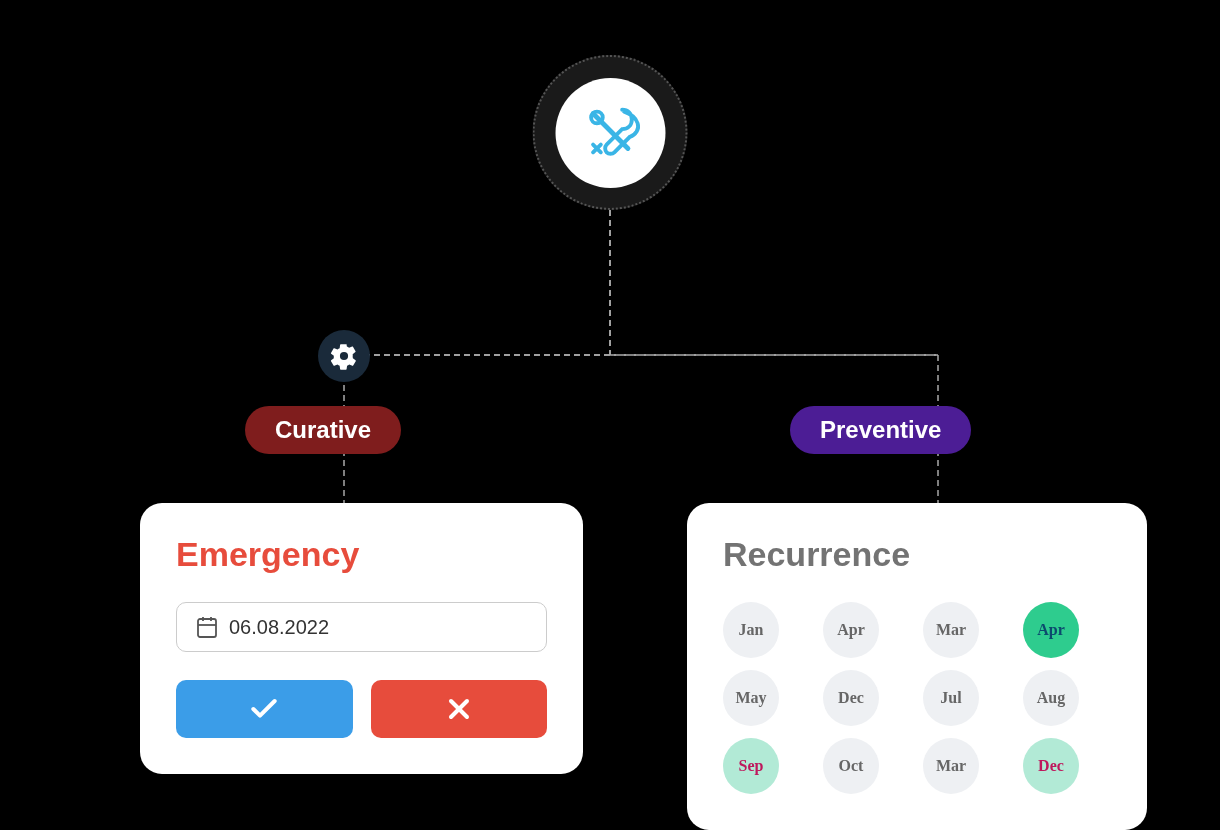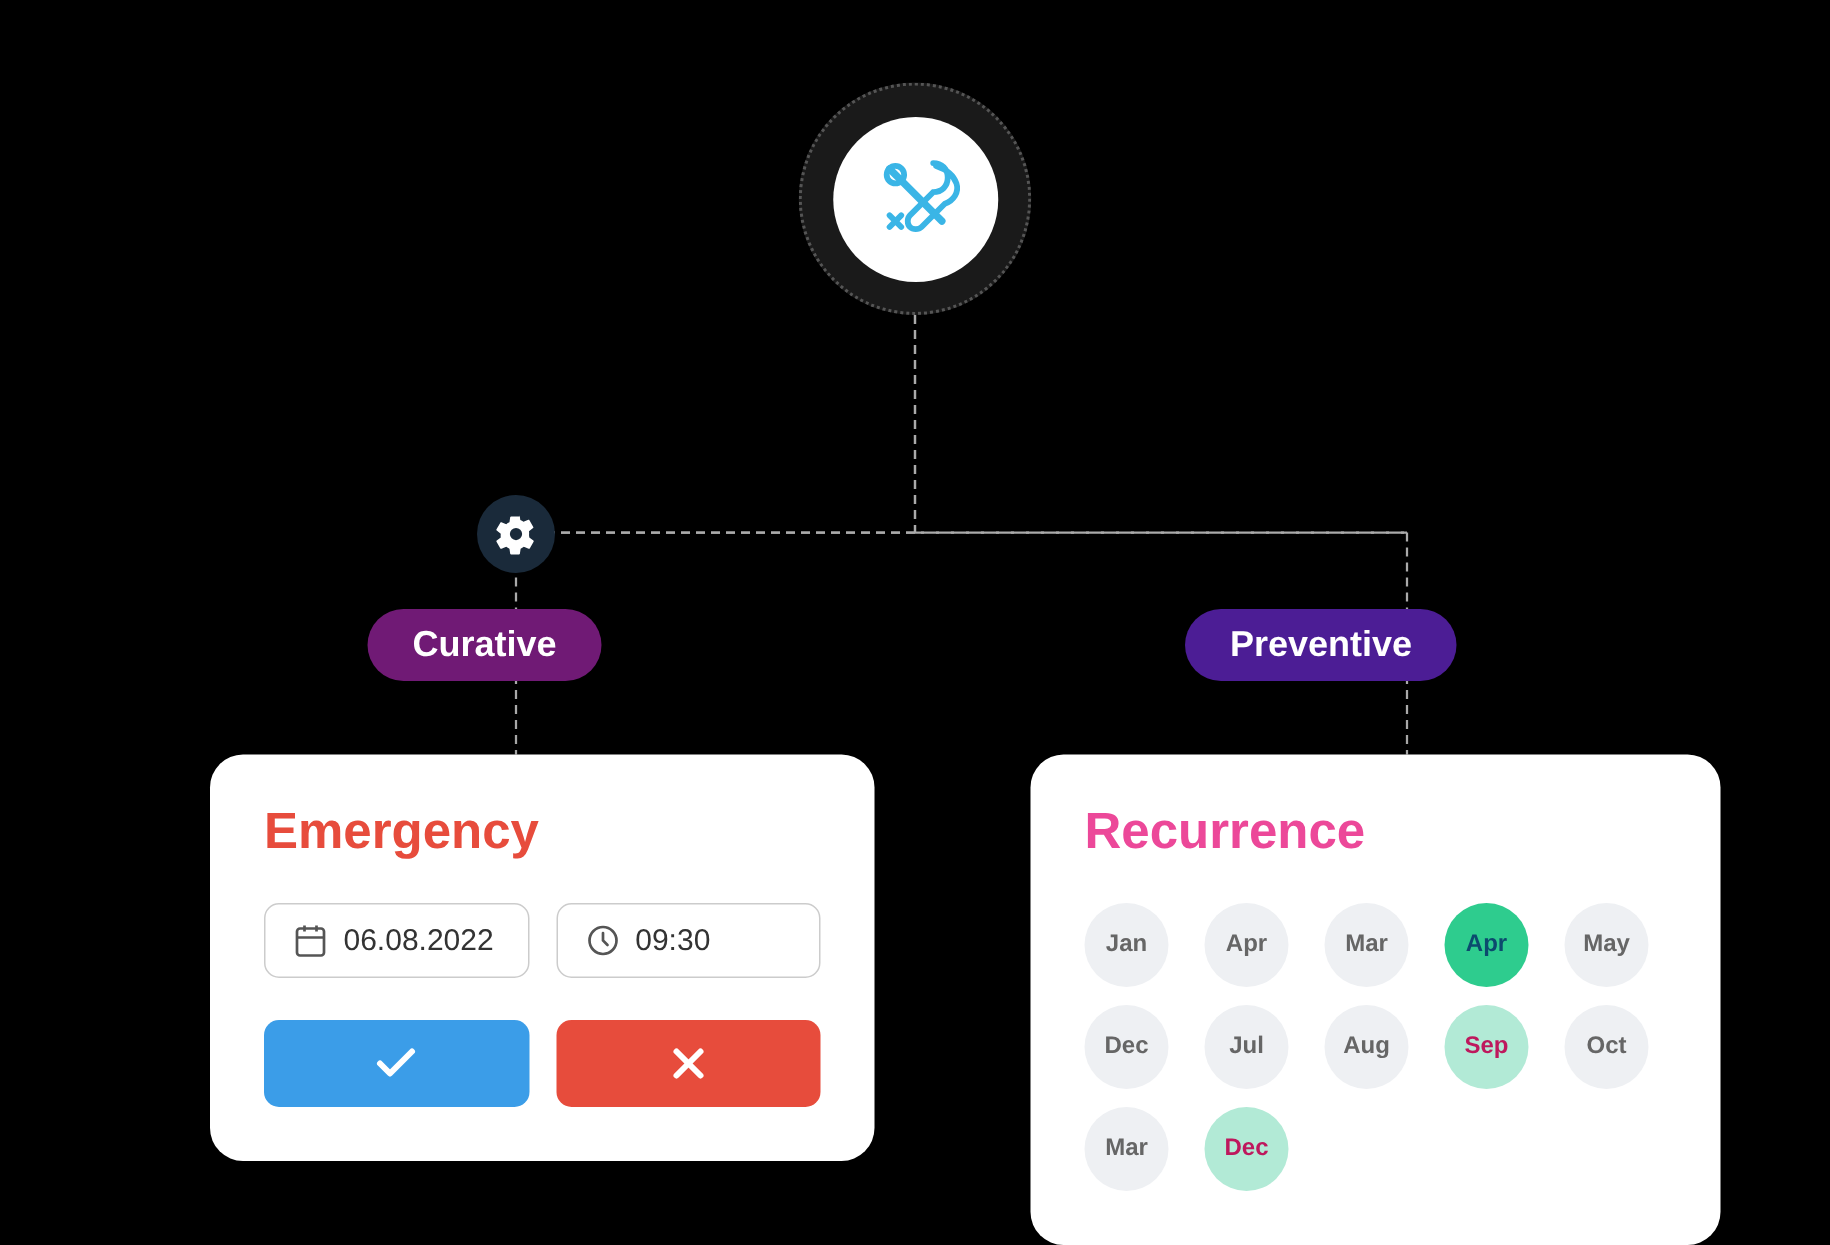--- a/index.html
+++ b/index.html
@@ -89,21 +89,21 @@
       width: 28px;
       height: 28px;
       fill: #fff;
     }
 
     
     .curative-badge {
       position: absolute;
       top: 371px;
       left: 185px;
-      background: #701a75;
+      background: #7f1d1d;
       color: #fff;
       font-size: 24px;
       font-weight: 700;
       padding: 10px 30px;
       border-radius: 30px;
     }
 
     
     .preventive-badge {
       position: absolute;
@@ -203,29 +203,30 @@
       position: absolute;
       top: 468px;
       left: 627px;
       width: 460px;
       background: #fff;
       border-radius: 22px;
       padding: 32px 36px 36px 36px;
       box-shadow: 0 8px 40px rgba(0,0,0,0.13);
     }
     .recurrence-title {
-      color: #ec4899;
+      color: #737373;
       font-size: 34px;
       font-weight: 700;
       margin-bottom: 28px;
     }
     .months-grid {
       display: grid;
-      grid-template-columns: repeat(5, 1fr);
+      grid-template-columns: repeat(4, 1fr);
       gap: 12px;
+      font-family: Liberation Serif, serif;
     }
     .month-chip {
       display: flex;
       align-items: center;
       justify-content: center;
       width: 56px;
       height: 56px;
       border-radius: 50%;
       font-size: 16px;
       font-weight: 600;
@@ -305,27 +306,20 @@
     <div class="emergency-title">Emergency</div>
     <div class="emergency-fields">
       <div class="field-box">
         <svg viewBox="0 0 24 24" stroke-width="1.8">
           <rect x="3" y="4" width="18" height="18" rx="2" ry="2" stroke="#555" stroke-width="1.8"></rect>
           <line x1="16" y1="2" x2="16" y2="6" stroke="#555" stroke-width="1.8"></line>
           <line x1="8" y1="2" x2="8" y2="6" stroke="#555" stroke-width="1.8"></line>
           <line x1="3" y1="10" x2="21" y2="10" stroke="#555" stroke-width="1.8"></line>
         </svg>
         <span>06.08.2022</span>
-      </div>
-      <div class="field-box">
-        <svg viewBox="0 0 24 24" stroke-width="1.8">
-          <circle cx="12" cy="12" r="9" stroke="#555" stroke-width="1.8"></circle>
-          <polyline points="12 7 12 12 15 15" stroke="#555" stroke-width="1.8" stroke-linecap="round"></polyline>
-        </svg>
-        <span>09:30</span>
       </div>
     </div>
     <div class="emergency-actions">
       <button class="btn-confirm" aria-label="Confirm">
         <svg viewBox="0 0 24 24">
           <polyline points="20 6 9 17 4 12" stroke-width="3" stroke-linecap="round" stroke-linejoin="round"></polyline>
         </svg>
       </button>
       <button class="btn-cancel" aria-label="Cancel">
         <svg viewBox="0 0 24 24">

